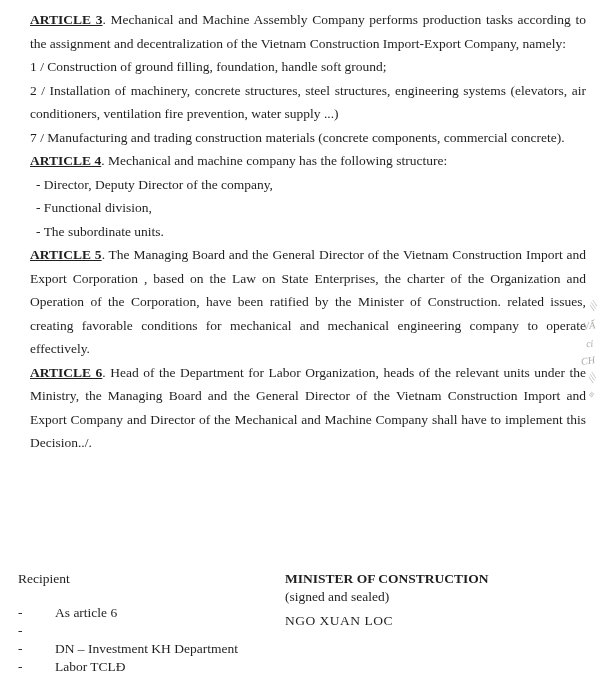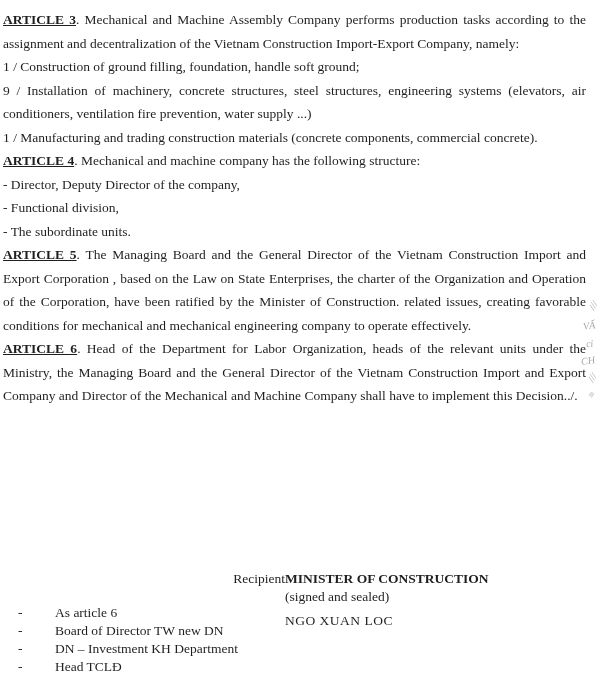--- a/index.html
+++ b/index.html
@@ -6,46 +6,46 @@
   .page {
     position: relative;
     width: 604px;
     height: 680px;
     background: #ffffff;
     overflow: hidden;
     font-family: "Liberation Serif", serif;
     color: #1f1f1f;
   }
   .body-text {
-    padding: 8px 18px 0 3px;
+    padding: 8px 18px 0 30px;
     height: 564px;
     overflow: hidden;
   }
   .para {
     margin: 0;
     font-size: 13.5px;
     line-height: 23.5px;
     text-align: justify;
   }
-  .para.short { text-align: left; }
+  .para.short { text-align: left; margin-left: 6px; }
   .art {
     font-weight: bold;
     text-decoration: underline;
   }
   .footer {
     position: absolute;
     left: 18px;
     right: 18px;
     top: 570px;
     display: flex;
     font-size: 13.5px;
   }
   .f-left { width: 267px; }
   .f-right { width: 240px; }
-  .recipient-label { line-height: 18px; text-align: right; }
+  .recipient-label { line-height: 18px; }
   .recipient-list { margin-top: 16px; }
   .r-item { display: flex; line-height: 18px; }
   .r-dash { width: 37px; flex: 0 0 37px; }
   .minister-title { font-weight: bold; line-height: 18px; }
   .signed-note { line-height: 18px; }
   .signer-name { margin-top: 6px; line-height: 18px; letter-spacing: 0.5px; }
   .em {
     position: absolute;
     color: #9a9a94;
     font-size: 10px;
@@ -63,24 +63,24 @@
 <body>
 
 <div class="page">
 
   <div class="body-text">
 
     <p class="para"><strong class="art">ARTICLE 3</strong><span>. Mechanical and Machine Assembly Company performs production tasks according to the assignment and decentralization of the Vietnam Construction Import-Export Company, namely:</span></p>
 
     <p class="para"><span>1 / Construction of ground filling, foundation, handle soft ground;</span></p>
 
-    <p class="para"><span>9 / Installation of machinery, concrete structures, steel structures, engineering systems (elevators, air conditioners, ventilation fire prevention, water supply ...)</span></p>
+    <p class="para"><span>2 / Installation of machinery, concrete structures, steel structures, engineering systems (elevators, air conditioners, ventilation fire prevention, water supply ...)</span></p>
 
 
-    <p class="para"><span>1 / Manufacturing and trading construction materials (concrete components, commercial concrete).</span></p>
+    <p class="para"><span>7 / Manufacturing and trading construction materials (concrete components, commercial concrete).</span></p>
 
     <p class="para"><strong class="art">ARTICLE 4</strong><span>. Mechanical and machine company has the following structure:</span></p>
 
     <p class="para short"><span>- Director, Deputy Director of the company,</span></p>
 
 
     <p class="para short"><span>- Functional division,</span></p>
 
     <p class="para short"><span>- The subordinate units.</span></p>
 
@@ -93,29 +93,28 @@
   <div class="footer">
     <div class="f-left">
       <div class="recipient-label">Recipient</div>
       <div class="recipient-list">
         <div class="r-item">
             <span class="r-dash">-</span>
             <span>As article 6</span>
           </div>
         <div class="r-item">
             <span class="r-dash">-</span>
-            <span>Board of Director TW new DN</span>
           </div>
         <div class="r-item">
             <span class="r-dash">-</span>
             <span>DN – Investment KH Department</span>
           </div>
         <div class="r-item">
             <span class="r-dash">-</span>
-            <span>Head TCLĐ</span>
+            <span>Labor TCLĐ</span>
           </div>
       </div>
     </div>
     <div class="f-right">
       <div class="minister-title">MINISTER OF CONSTRUCTION</div>
       <div class="signed-note">(signed and sealed)</div>
       <div class="signer-name">NGO XUAN LOC</div>
     </div>
   </div>
 

